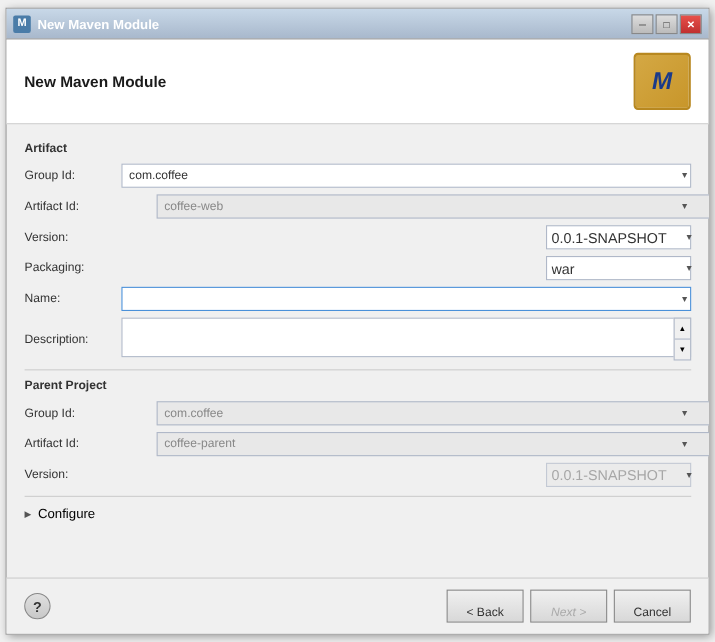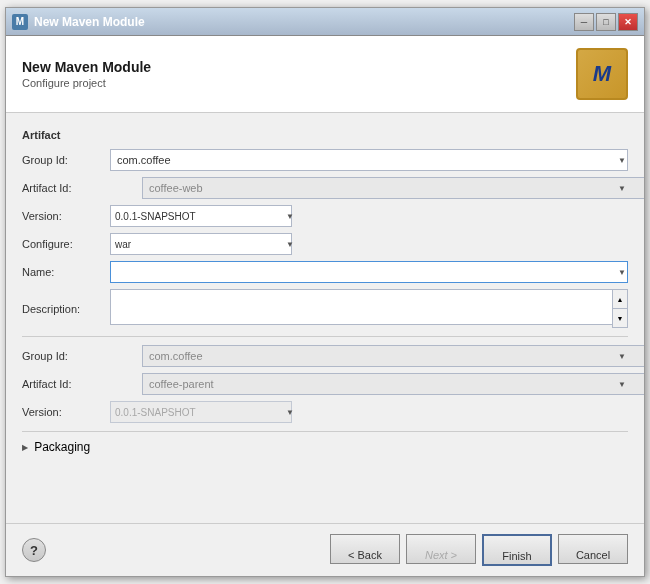--- a/index.html
+++ b/index.html
@@ -117,20 +117,21 @@
       font-size: 11px;
       font-weight: bold;
       color: #333;
       margin-bottom: 8px;
       margin-top: 4px;
     }
     .form-row {
       display: flex;
       align-items: center;
       margin-bottom: 6px;
+      justify-content: space-between;
     }
     .form-label {
       width: 88px;
       font-size: 11px;
       color: #333;
       text-align: left;
       flex-shrink: 0;
     }
     .form-control-wrap {
       flex: 1;
@@ -155,26 +156,26 @@
     .dropdown-arrow {
       position: absolute;
       right: 2px;
       top: 50%;
       transform: translateY(-50%);
       font-size: 8px;
       color: #555;
       pointer-events: none;
     }
     .form-select {
-      width: 182px;
+      width: 132px;
       height: 22px;
       border: 1px solid #b0b8c8;
       background: white;
       padding: 2px 4px;
-      font-size: 10px;
+      font-size: 13px;
       color: #333;
       -webkit-appearance: none;
       appearance: none;
       padding-right: 18px;
       position: relative;
     }
     .select-wrap {
       position: relative;
       display: inline-block;
     }
@@ -297,21 +298,20 @@
     <div class="titlebar-controls">
       <div class="titlebar-btn">─</div>
       <div class="titlebar-btn">□</div>
       <div class="titlebar-btn close">✕</div>
     </div>
   </div>
 
   <div class="header-section">
     <div class="header-text">
       <h2>New Maven Module</h2>
-      <p>Configure project</p>
     </div>
     <div class="maven-icon">M</div>
   </div>
 
   <div class="content">
 
     <div class="section-title">Artifact</div>
 
     <div class="form-row">
       <span class="form-label">Group Id:</span>
@@ -333,21 +333,21 @@
       <span class="form-label">Version:</span>
       <div class="select-wrap">
         <select class="form-select">
           <option>0.0.1-SNAPSHOT</option>
         </select>
         <span class="dropdown-arrow" style="right:-2px">▼</span>
       </div>
     </div>
 
     <div class="form-row">
-      <span class="form-label">Configure:</span>
+      <span class="form-label">Packaging:</span>
       <div class="select-wrap">
         <select class="form-select">
           <option>war</option>
           <option>jar</option>
           <option>pom</option>
         </select>
         <span class="dropdown-arrow" style="right:-2px">▼</span>
       </div>
     </div>
 
@@ -365,20 +365,21 @@
         <textarea class="form-textarea" style="padding-right: 18px;"></textarea>
         <div class="scroll-arrows">
           <div class="scroll-btn">▲</div>
           <div class="scroll-btn">▼</div>
         </div>
       </div>
     </div>
 
     <div class="separator"></div>
 
+    <div class="section-title">Parent Project</div>
 
     <div class="form-row">
       <span class="form-label">Group Id:</span>
       <div class="form-control-wrap">
         <input class="form-input disabled" type="text" value="com.coffee" disabled="" style="">
         <span class="dropdown-arrow">▼</span>
       </div>
     </div>
 
     <div class="form-row">
@@ -396,29 +397,28 @@
           <option>0.0.1-SNAPSHOT</option>
         </select>
         <span class="dropdown-arrow" style="right:-2px">▼</span>
       </div>
     </div>
 
     <div class="separator"></div>
 
     <div class="advanced-row">
       <span class="triangle">▶</span>
-      <span>Packaging</span>
+      <span>Configure</span>
     </div>
 
   </div>
 
   <div class="footer">
     <div class="footer-left">
       <div class="help-btn">?</div>
     </div>
     <div class="footer-buttons">
       <button class="btn">&lt; Back</button>
       <button class="btn" disabled="">Next &gt;</button>
-      <button class="btn primary">Finish</button>
       <button class="btn">Cancel</button>
     </div>
   </div>
 </div>
 
 </body></html>

